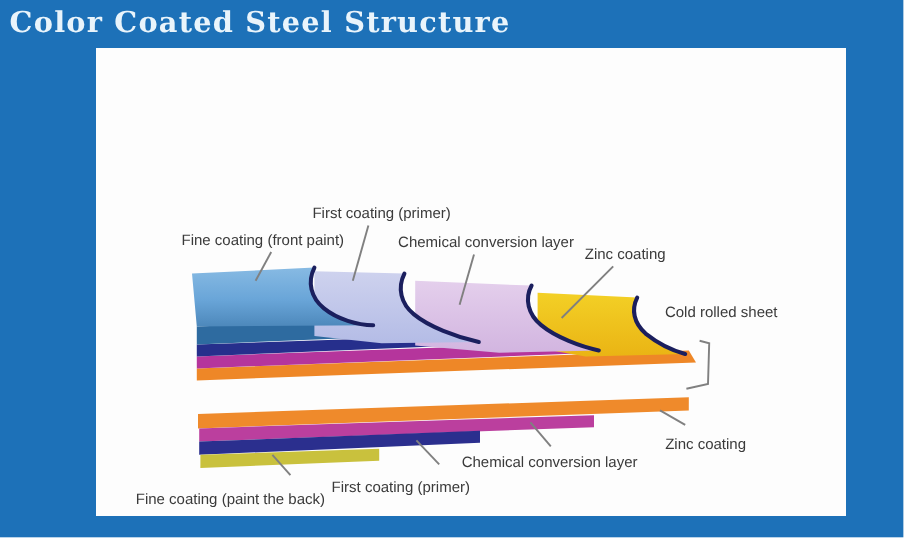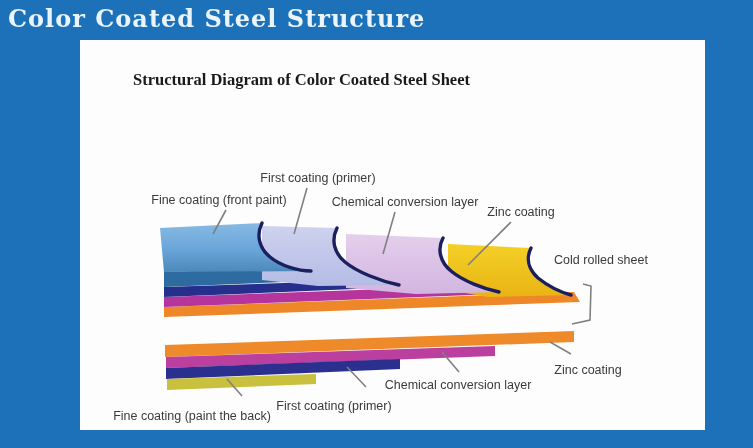--- a/index.html
+++ b/index.html
@@ -48,21 +48,20 @@
 </style>
 </head>
 <body>
 
 <div id="stage">
   <div class="bg" style="background:#1d71b8;"></div>
 
   <h1 class="header-title" style="color:#e9f4fb;">Color Coated Steel Structure</h1>
 
   <div class="panel">
-    <h2 class="diagram-title">Structural Diagram of Color Coated Steel Sheet</h2>
 
     <svg class="diagram-svg" width="625" height="390" viewBox="0 0 625 390" xmlns="http://www.w3.org/2000/svg">
       <defs>
         <linearGradient id="gBlue" x1="0" y1="0" x2="0" y2="1">
           <stop offset="0" stop-color="#87bae3"></stop>
           <stop offset="0.55" stop-color="#69a5d8"></stop>
           <stop offset="1" stop-color="#4d88bb"></stop>
         </linearGradient>
         <linearGradient id="gPeri" x1="0" y1="0" x2="0" y2="1">
           <stop offset="0" stop-color="#ced2ee"></stop>

